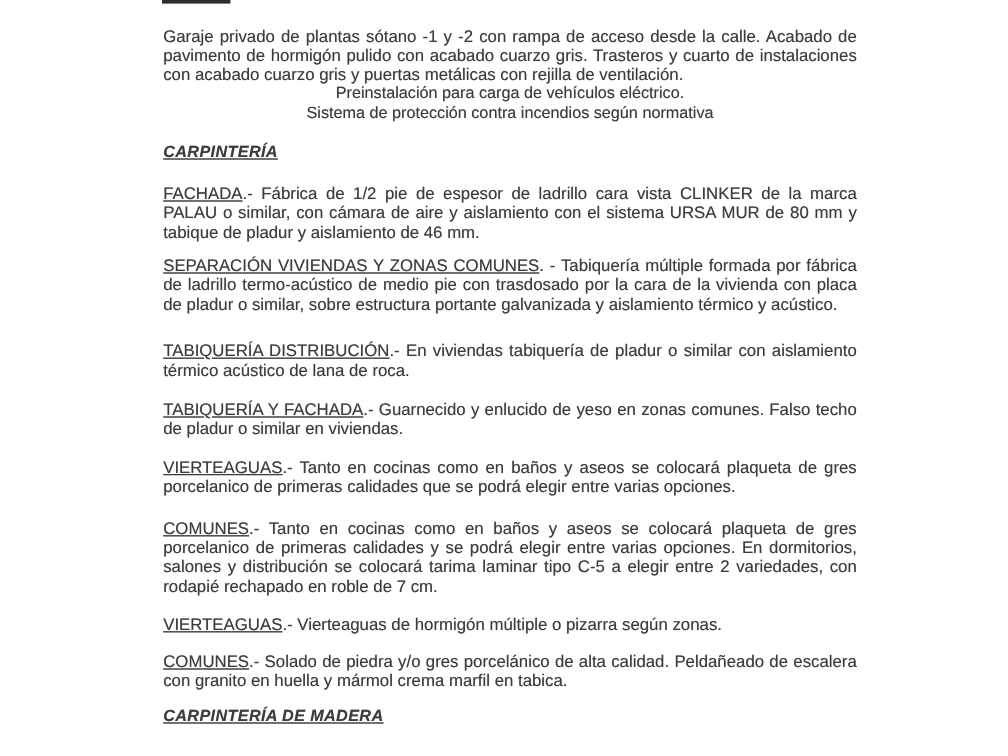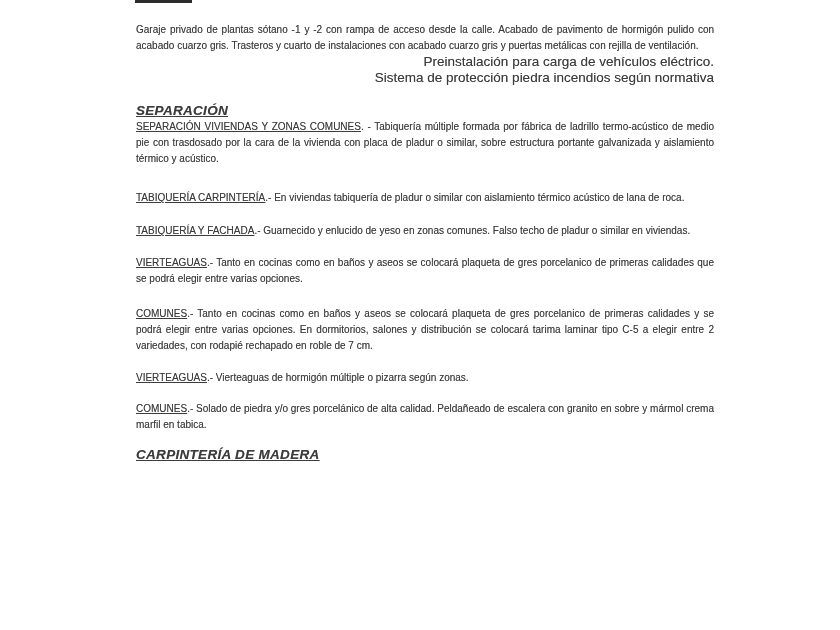--- a/index.html
+++ b/index.html
@@ -30,46 +30,46 @@
     background: #2d2d2d;
   }
   .content {
     position: absolute;
     left: 136px;
     top: 0;
     width: 578px;
   }
   .para {
     margin: 0;
-    font-size: 10px;
+    font-size: 14px;
     line-height: 16px;
     text-align: justify;
   }
   .line {
     margin: 0;
     font-size: 13.5px;
     line-height: 16px;
-    text-align: right;
+    text-align: center;
   }
   .plabel {
     text-decoration: underline;
   }
   .heading {
     margin: 0;
     font-size: 13.5px;
     line-height: 16px;
     font-weight: bold;
     font-style: italic;
     text-decoration: underline;
     letter-spacing: 0.3px;
   }
   
   .mt-17 { margin-top: 17px; }
   .mt-18 { margin-top: 18px; }
-  .mt-12 { }
+  .mt-12 { margin-top: 12px; }
   .mt-23 { margin-top: 23px; }
   .mt-14 { margin-top: 14px; }
   .mt-16 { margin-top: 16px; }
   .mt-19 { margin-top: 19px; }
   .mt-15 { margin-top: 15px; }
   .mt-22 { margin-top: 22px; }
 </style>
 </head>
 <body>
 
@@ -80,52 +80,55 @@
 
     <div class="content">
 
       <p class="para mt-22">
         <span>Garaje privado de plantas sótano -1 y -2 con rampa de acceso desde la calle. Acabado de pavimento de hormigón pulido con acabado cuarzo gris. Trasteros y cuarto de instalaciones con acabado cuarzo gris y puertas metálicas con rejilla de ventilación.</span>
       </p>
       <p class="line">
         <span>Preinstalación para carga de vehículos eléctrico.</span>
       </p>
       <p class="line">
-        <span>Sistema de protección piedra incendios según normativa</span>
+        <span>Sistema de protección contra incendios según normativa</span>
       </p>
 
-      <h2 class="heading mt-17">SEPARACIÓN</h2>
+      <h2 class="heading mt-17">CARPINTERÍA</h2>
 
+      <p class="para mt-18">
+        <span class="plabel">FACHADA</span><span>.- </span><span>Fábrica de 1/2 pie de espesor de ladrillo cara vista CLINKER de la marca PALAU o similar, con cámara de aire y aislamiento con el sistema URSA MUR de 80 mm y tabique de pladur y aislamiento de 46 mm.</span>
+      </p>
 
       <p class="para mt-12">
         <span class="plabel">SEPARACIÓN VIVIENDAS Y ZONAS COMUNES</span><span>. - </span><span>Tabiquería múltiple formada por fábrica de ladrillo termo-acústico de medio pie con trasdosado por la cara de la vivienda con placa de pladur o similar, sobre estructura portante galvanizada y aislamiento térmico y acústico.</span>
       </p>
 
       <p class="para mt-23">
-        <span class="plabel">TABIQUERÍA CARPINTERÍA</span><span>.- </span><span>En viviendas tabiquería de pladur o similar con aislamiento térmico acústico de lana de roca.</span>
+        <span class="plabel">TABIQUERÍA DISTRIBUCIÓN</span><span>.- </span><span>En viviendas tabiquería de pladur o similar con aislamiento térmico acústico de lana de roca.</span>
       </p>
 
 
       <p class="para mt-17">
         <span class="plabel">TABIQUERÍA Y FACHADA</span><span>.- </span><span>Guarnecido y enlucido de yeso en zonas comunes. Falso techo de pladur o similar en viviendas.</span>
       </p>
 
       <p class="para mt-16">
         <span class="plabel">VIERTEAGUAS</span><span>.- </span><span>Tanto en cocinas como en baños y aseos se colocará plaqueta de gres porcelanico de primeras calidades que se podrá elegir entre varias opciones.</span>
       </p>
 
       <p class="para mt-19">
         <span class="plabel">COMUNES</span><span>.- </span><span>Tanto en cocinas como en baños y aseos se colocará plaqueta de gres porcelanico de primeras calidades y se podrá elegir entre varias opciones. En dormitorios, salones y distribución se colocará tarima laminar tipo C-5 a elegir entre 2 variedades, con rodapié rechapado en roble de 7 cm.</span>
       </p>
 
       <p class="para mt-16">
         <span class="plabel">VIERTEAGUAS</span><span>.- </span><span>Vierteaguas de hormigón múltiple o pizarra según zonas.</span>
       </p>
 
       <p class="para mt-15">
-        <span class="plabel">COMUNES</span><span>.- </span><span>Solado de piedra y/o gres porcelánico de alta calidad. Peldañeado de escalera con granito en sobre y mármol crema marfil en tabica.</span>
+        <span class="plabel">COMUNES</span><span>.- </span><span>Solado de piedra y/o gres porcelánico de alta calidad. Peldañeado de escalera con granito en huella y mármol crema marfil en tabica.</span>
       </p>
 
       <h2 class="heading mt-14">CARPINTERÍA DE MADERA</h2>
 
     </div>
   </div>
 </div>
 
 </body></html>

